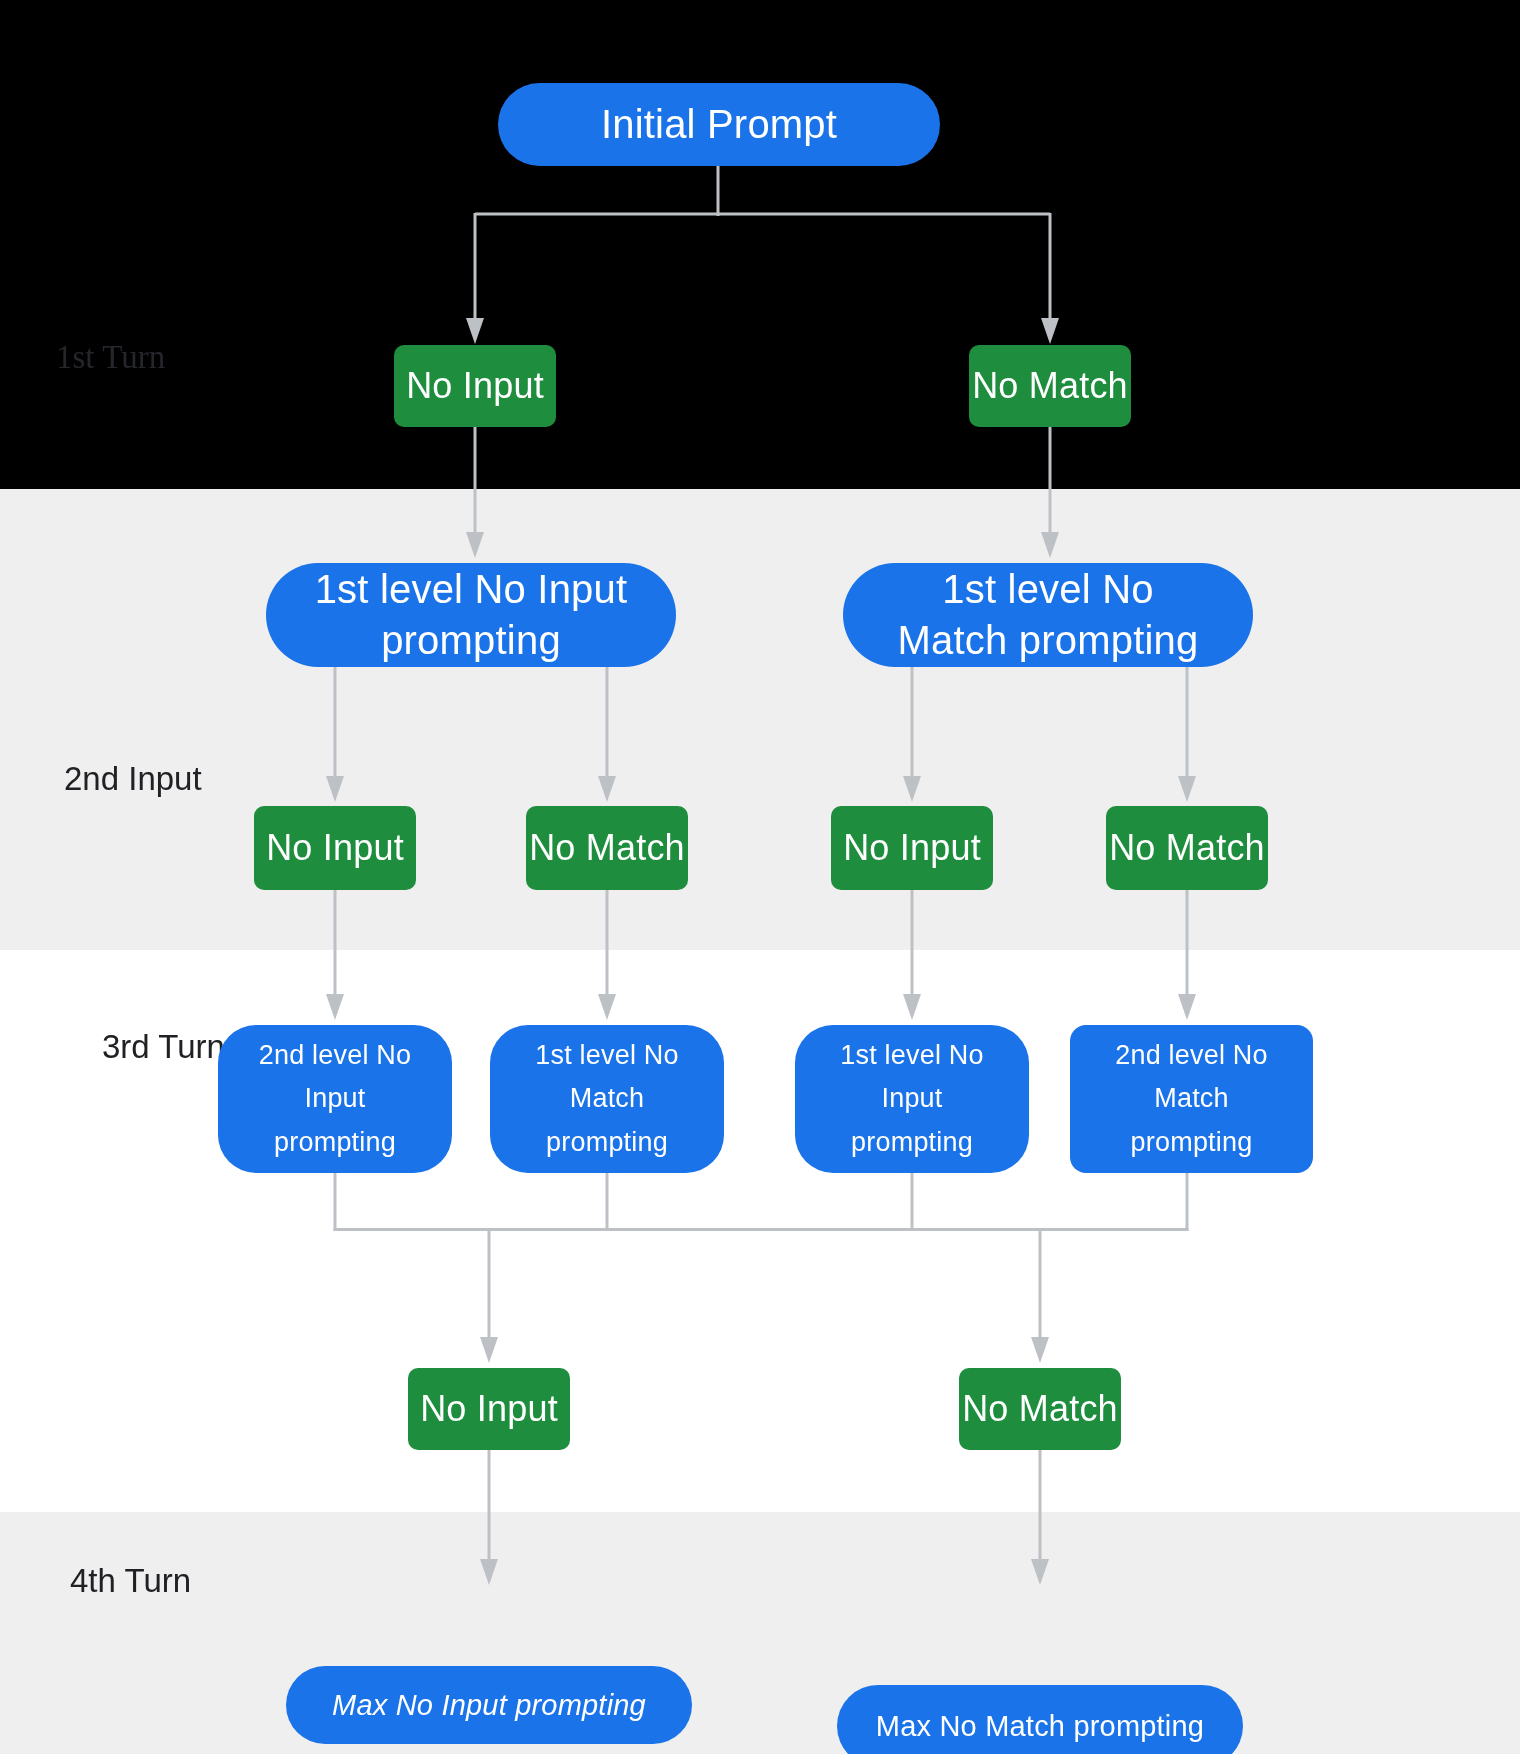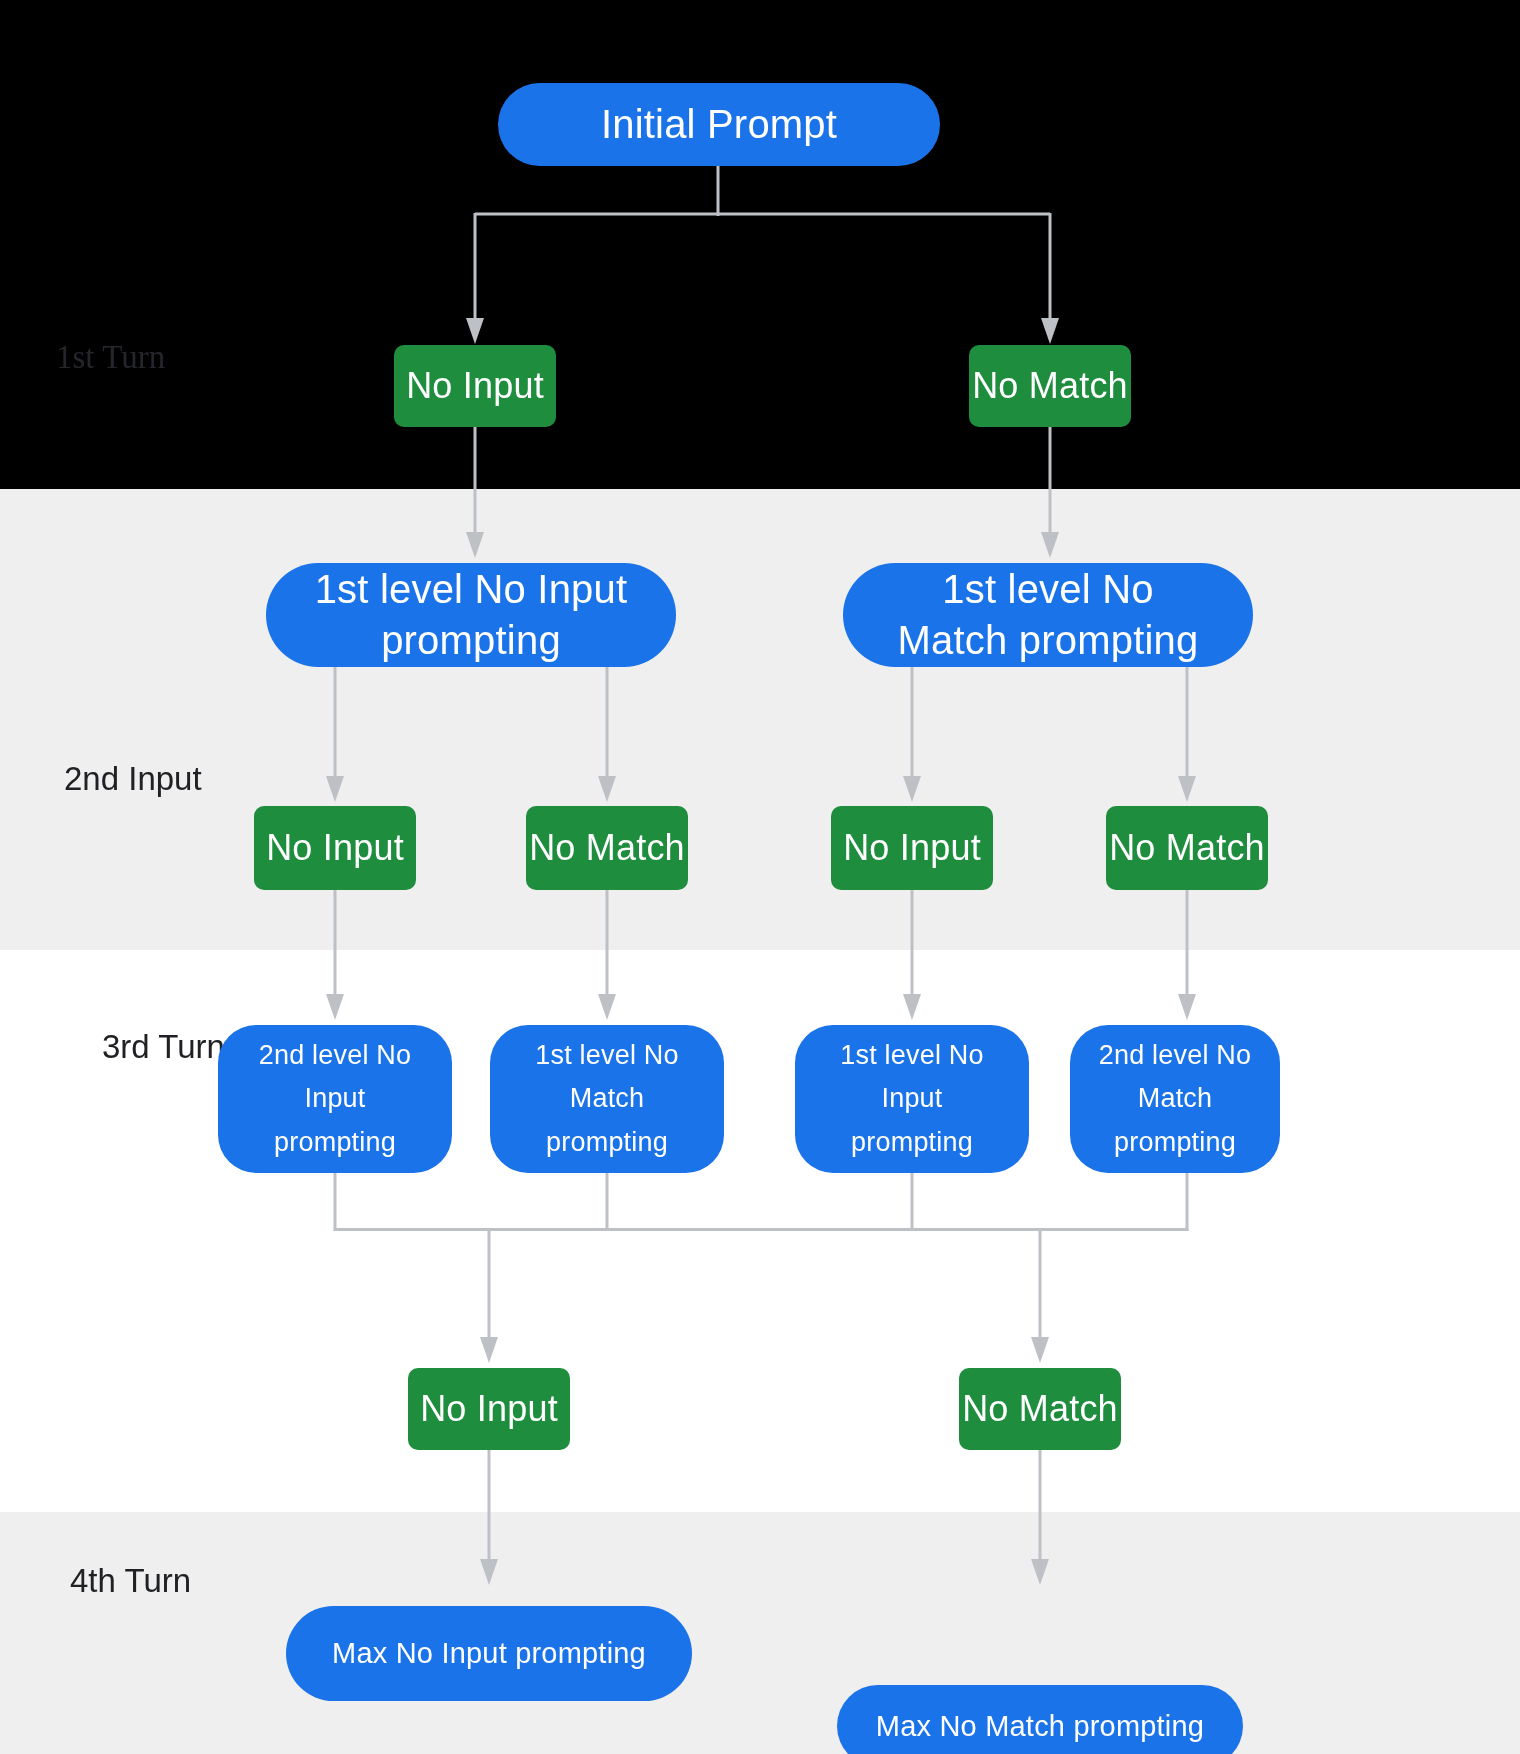--- a/index.html
+++ b/index.html
@@ -145,31 +145,31 @@
 
   <div class="node blue-round f27 w170" style="left:218px;top:1025px;width:234px;height:148px;">
     <span>2nd level No Input prompting</span>
   </div>
   <div class="node blue-round f27 w170" style="left:490px;top:1025px;width:234px;height:148px;">
     <span>1st level No Match prompting</span>
   </div>
   <div class="node blue-round f27 w170" style="left:795px;top:1025px;width:234px;height:148px;">
     <span>1st level No Input prompting</span>
   </div>
-  <div class="node blue-round f27 w170" style="left:1070px;top:1025px;width:210px;height:148px;">
+  <div class="node blue-round f27 w170" style="left:1070px;top:1025px;width:243px;height:148px;border-radius:16px;">
     <span>2nd level No Match prompting</span>
   </div>
 
   <div class="node green" style="left:408px;top:1368px;width:162px;height:82px;">
     <span>No Input</span>
   </div>
   <div class="node green" style="left:959px;top:1368px;width:162px;height:82px;">
     <span>No Match</span>
   </div>
 
-  <div class="node blue-pill f29" style="left:286px;top:1606px;width:406px;height:95px;">
+  <div class="node blue-pill f29" style="left:286px;top:1666px;width:406px;height:78px;font-style:italic;">
     <span>Max No Input prompting</span>
   </div>
   <div class="node blue-pill f29" style="left:837px;top:1685px;width:406px;height:82px;">
     <span>Max No Match prompting</span>
   </div>
 
 </div>
 
 </body></html>

